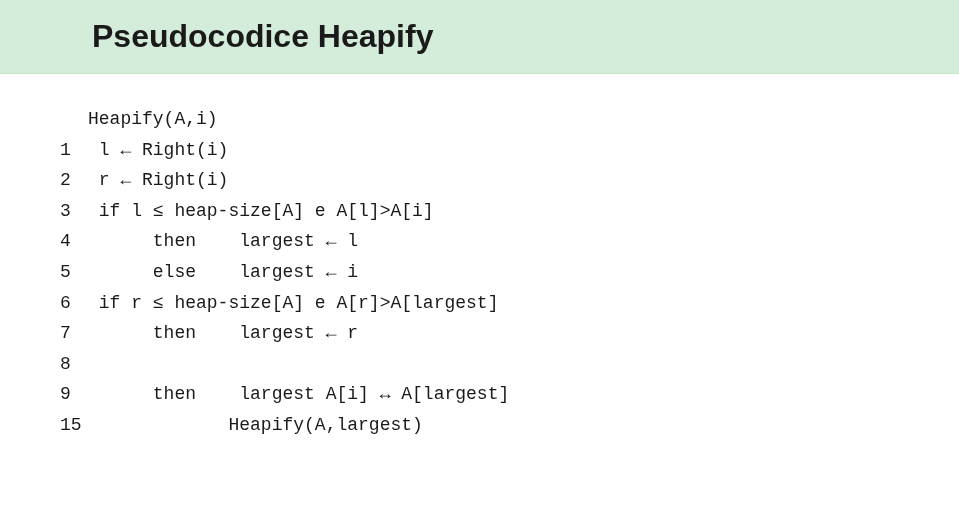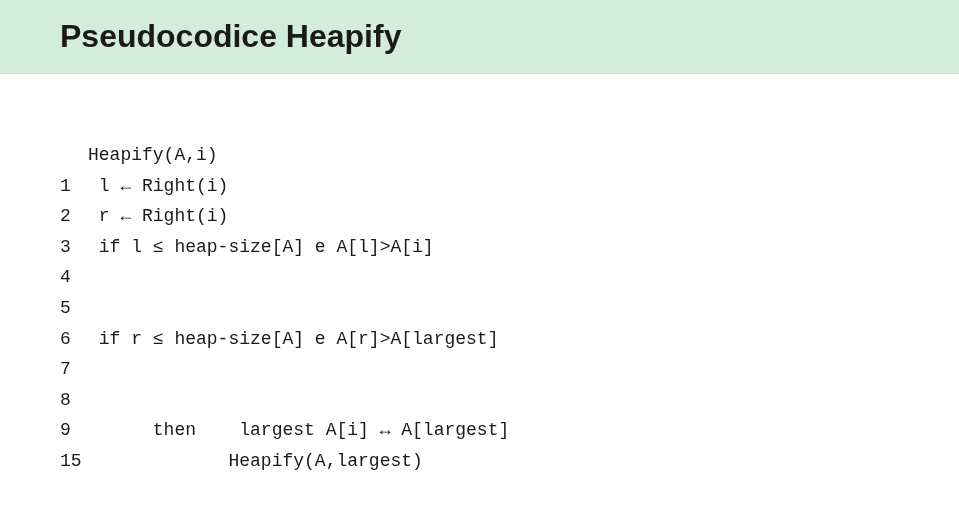--- a/index.html
+++ b/index.html
@@ -20,25 +20,25 @@
       background-color: #d4edda;
       padding: 18px 40px 18px 60px;
       border-bottom: 1px solid #c8e6c9;
     }
 
     .header-title {
       font-family: Arial, Helvetica, sans-serif;
       font-size: 32px;
       font-weight: bold;
       color: #1a1a1a;
+      margin-left: 32px;
     }
 
     .content {
       padding: 30px 60px 20px 60px;
-      margin-top: 36px;
     }
 
     .code-block {
       font-family: 'Courier New', Courier, monospace;
       font-size: 18px;
       color: #1a1a1a;
       line-height: 1.7;
     }
 
     .code-line {
@@ -64,21 +64,21 @@
   <span class="header-title">Pseudocodice Heapify</span>
 </div>
 
 <div class="content">
   <div class="code-block">
 
   <div class="code-line"><span class="line-num"></span><span class="code-text">Heapify(A,i)</span></div>
       <div class="code-line"><span class="line-num">1</span><span class="code-text"> l ← Right(i)</span></div>
       <div class="code-line"><span class="line-num">2</span><span class="code-text"> r ← Right(i)</span></div>
       <div class="code-line"><span class="line-num">3</span><span class="code-text"> if l ≤ heap-size[A] e A[l]&gt;A[i]</span></div>
-      <div class="code-line"><span class="line-num">4</span></div>
-      <div class="code-line"><span class="line-num">5</span></div>
+      <div class="code-line"><span class="line-num">4</span><span class="code-text">      then    largest ← l</span></div>
+      <div class="code-line"><span class="line-num">5</span><span class="code-text">      else    largest ← i</span></div>
       <div class="code-line"><span class="line-num">6</span><span class="code-text"> if r ≤ heap-size[A] e A[r]&gt;A[largest]</span></div>
-      <div class="code-line"><span class="line-num">7</span></div>
+      <div class="code-line"><span class="line-num">7</span><span class="code-text">      then    largest ← r</span></div>
       <div class="code-line"><span class="line-num">8</span></div>
       <div class="code-line"><span class="line-num">9</span><span class="code-text">      then    largest A[i] ↔ A[largest]</span></div>
       <div class="code-line"><span class="line-num">15</span><span class="code-text">             Heapify(A,largest)</span></div>
     </div>
 </div>
 
 </body></html>

